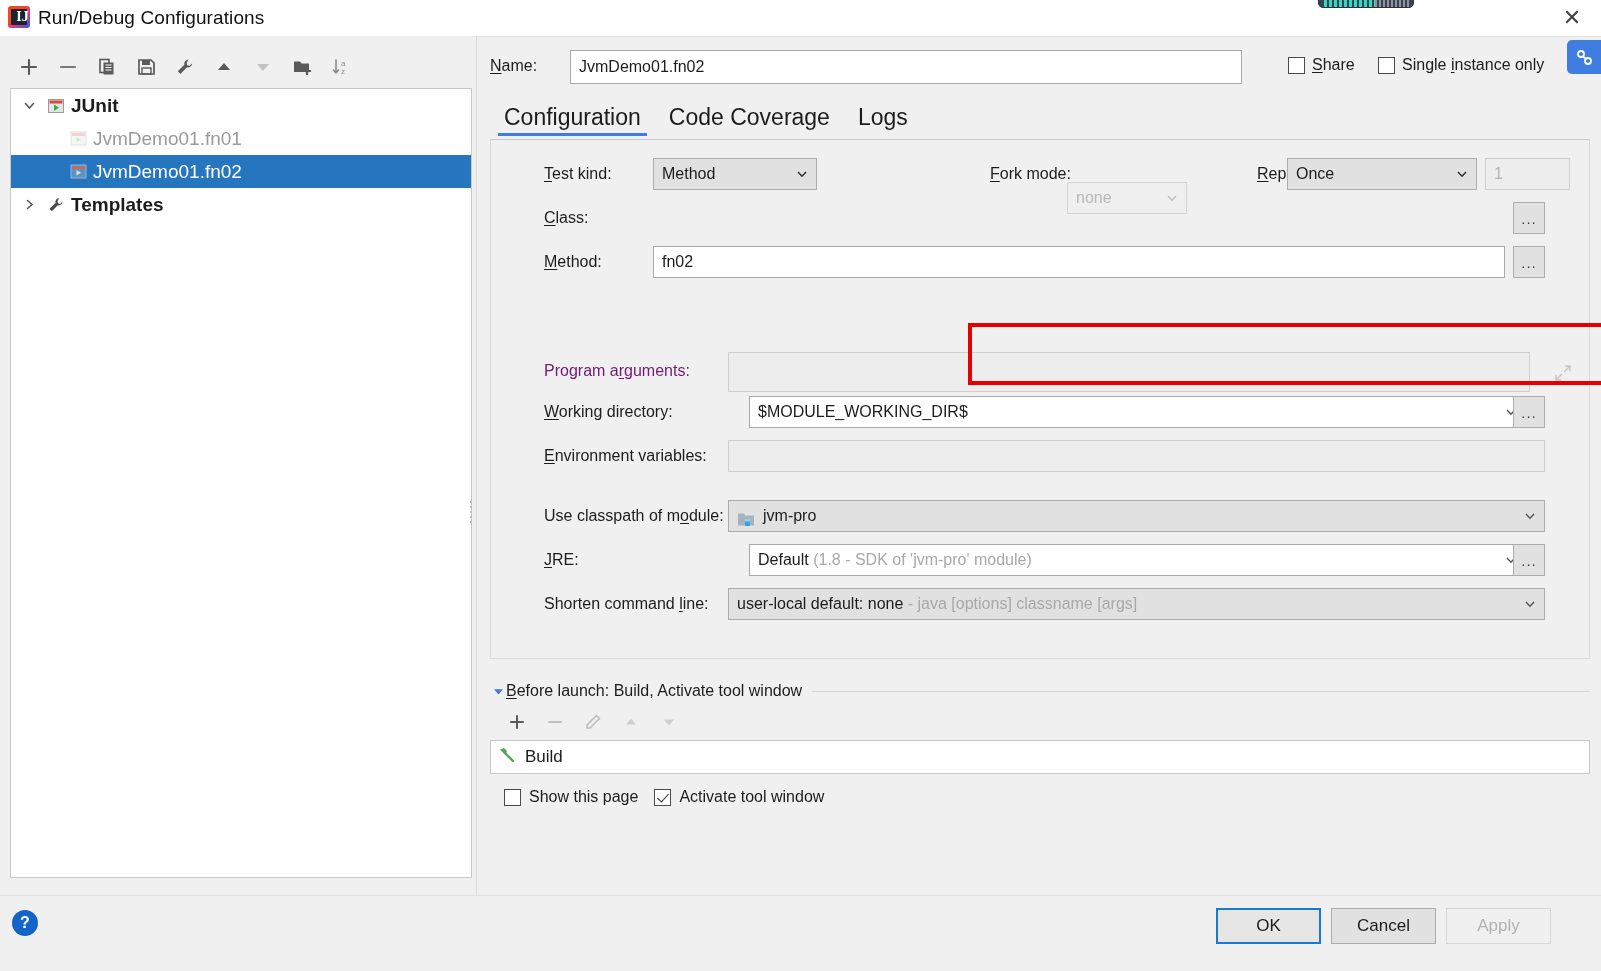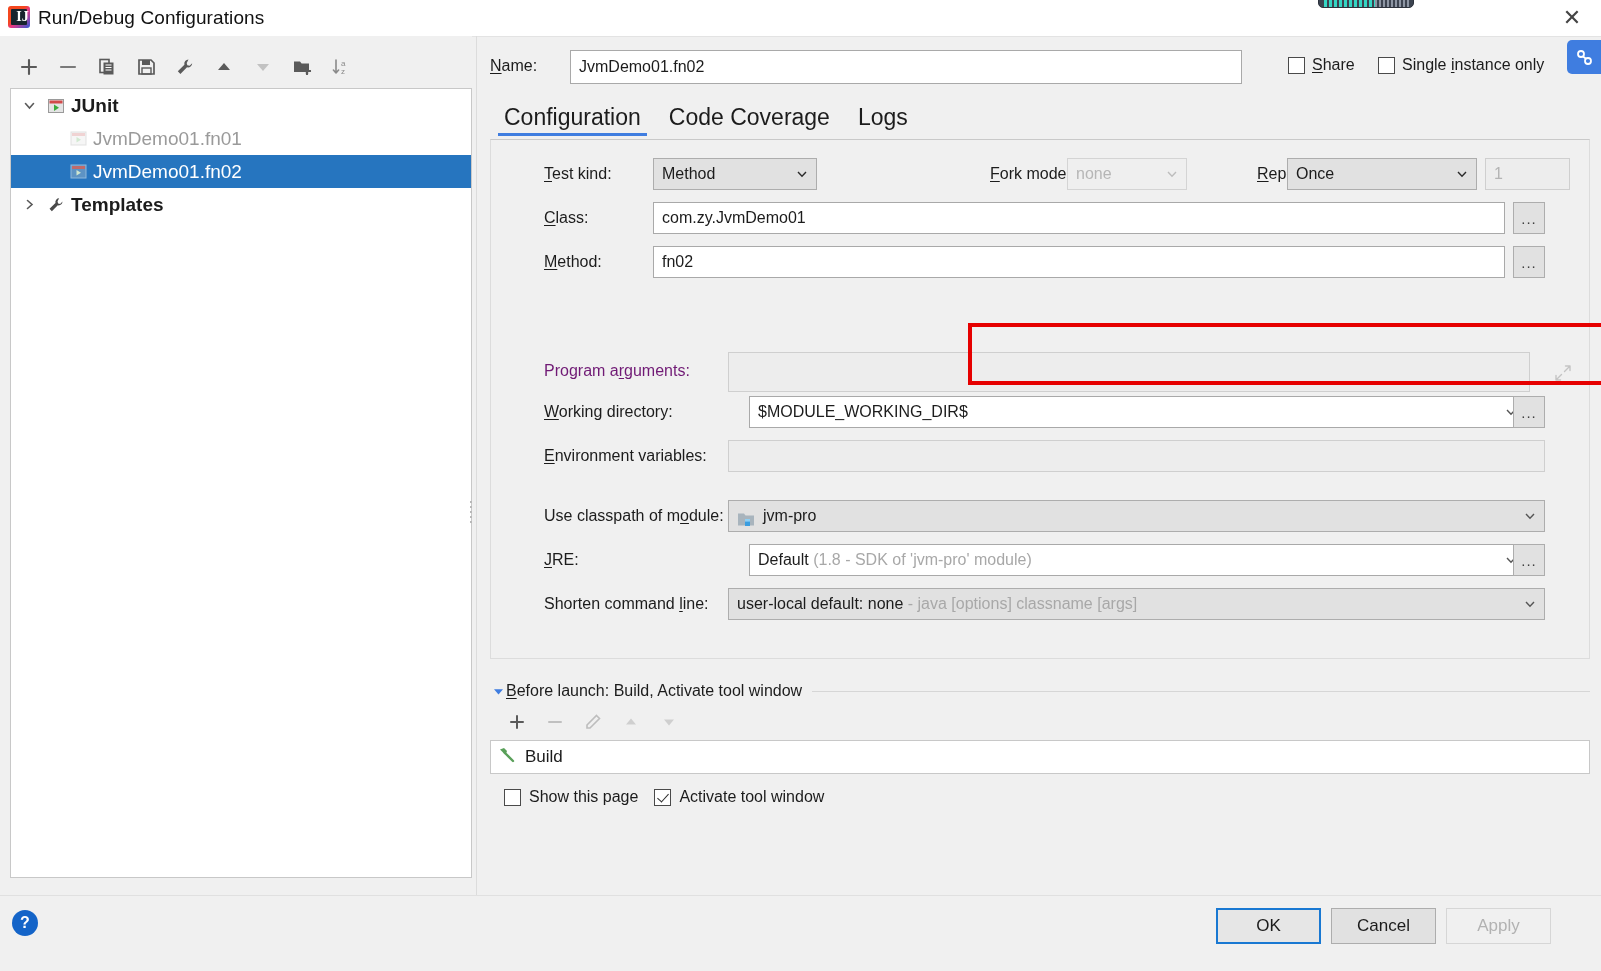--- a/index.html
+++ b/index.html
@@ -407,21 +407,21 @@
       <span class="rowlabel lbl" style="top:7px;"><span class="u">T</span>est kind:</span>
       <div class="combo" style="left:162px; width:164px;">
         <span>Method</span>
         <span class="chev">
           <svg width="14" height="14" viewBox="0 0 14 14">
               <path d="M3 5l4 4.2L11 5" fill="none" stroke="#2b2b2b" stroke-width="1.4"></path>
             </svg>
         </span>
       </div>
       <span class="rowlabel lbl" style="left:459px; top:7px;"><span class="u">F</span>ork mode:</span>
-      <div class="combo disabled" style="left:576px; width:120px;">
+      <div class="combo disabled" style="left:576px; width:120px;margin-top:24px;">
         <span>none</span>
         <span class="chev">
           <svg width="14" height="14" viewBox="0 0 14 14">
               <path d="M3 5l4 4.2L11 5" fill="none" stroke="#bdbdbd" stroke-width="1.4"></path>
             </svg>
         </span>
       </div>
       <span class="rowlabel lbl" style="left:726px; top:7px;"><span class="u">R</span>epeat:</span>
       <div class="combo" style="left:796px; width:190px;">
         <span>Once</span>
@@ -429,21 +429,20 @@
           <svg width="14" height="14" viewBox="0 0 14 14">
               <path d="M3 5l4 4.2L11 5" fill="none" stroke="#2b2b2b" stroke-width="1.4"></path>
             </svg>
         </span>
       </div>
       <div class="field disabled" style="left:994px; width:85px;">1</div>
     </div>
 
     <div class="row" style="top:62px; height:32px;">
       <span class="rowlabel lbl" style="top:7px;"><span class="u">C</span>lass:</span>
-      <div class="field" style="left:162px; width:852px;">com.zy.JvmDemo01</div>
       <div class="dots-btn" style="left:1022px;">...</div>
     </div>
 
     <div class="row" style="top:106px; height:32px;">
       <span class="rowlabel lbl" style="top:7px;"><span class="u">M</span>ethod:</span>
       <div class="field" style="left:162px; width:852px;">fn02</div>
       <div class="dots-btn" style="left:1022px;">...</div>
     </div>
 
 

